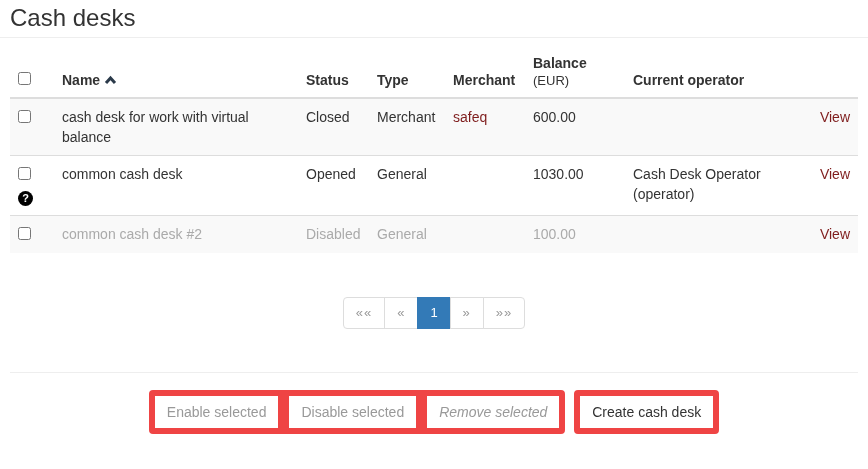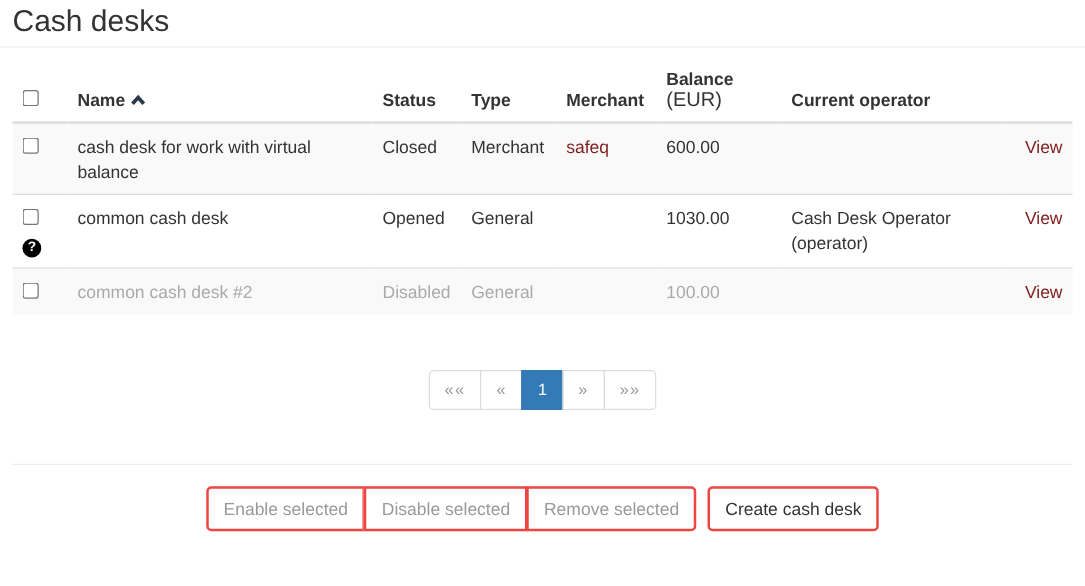--- a/index.html
+++ b/index.html
@@ -20,21 +20,21 @@
   table.desk-table{width:100%;border-collapse:collapse;margin-top:9px;}
   .desk-table th{
     text-align:left;vertical-align:bottom;padding:8px;
     border-bottom:2px solid #ddd;font-weight:bold;line-height:17px;
   }
   .desk-table td{
     padding:8px;vertical-align:top;border-top:1px solid #ddd;line-height:20px;
   }
   tr.striped{background:#f9f9f9;}
   tr.muted-row td{color:#aaa;margin-top:26px;}
-  .eur{font-weight:normal;font-size:16px;}
+  .eur{font-weight:normal;font-size:13px;}
   .sort-icon{display:inline-block;margin-left:4px;vertical-align:baseline;}
   .view-cell{text-align:right;}
   a.blue-link{color:#7f1d1d;text-decoration:none;cursor:pointer;}
   input[type=checkbox]{margin:3px 0 0 0;}
   .question-icon{
     display:inline-block;width:15px;height:15px;border-radius:50%;
     background:#000;color:#fff;font-size:11px;font-weight:bold;
     line-height:15px;text-align:center;margin-top:6px;cursor:pointer;
   }
 
@@ -45,28 +45,28 @@
     background:#fff;color:#999;font-size:13px;line-height:18px;
     text-decoration:none;letter-spacing:1px;cursor:pointer;
   }
   .page-item:first-child{margin-left:0;border-radius:4px 0 0 4px;}
   .page-item:last-child{border-radius:0 4px 4px 0;}
   .page-item.active{background:#337ab7;border-color:#337ab7;color:#fff;letter-spacing:0;}
 
   .divider{border-top:1px solid #eee;margin-top:43px;}
   .actions{text-align:center;margin-top:17px;}
   .btn{
-    display:inline-block;padding:6px 12px;background:#fff;border:2px solid #ef4444;
+    display:inline-block;padding:6px 12px;background:#fff;border:6px solid #ef4444;
     font-size:14px;line-height:20px;cursor:pointer;
     font-family:"Liberation Sans",sans-serif;
   }
   .btn-group{display:inline-flex;}
   .btn-group .btn{margin-left:-1px;color:#999;}
   .btn-group .btn:first-child{margin-left:0;border-radius:4px 0 0 4px;}
-  .btn-group .btn:last-child{border-radius:0 4px 4px 0;}
+  .btn-group .btn:last-child{border-radius:0 4px 4px 0;font-style:italic;}
   .btn-create{margin-left:5px;border-radius:4px;color:#333;}
 </style>
 </head>
 <body>
 
 <div class="container">
 
   <h1 class="page-title">Cash desks</h1>
 
 

